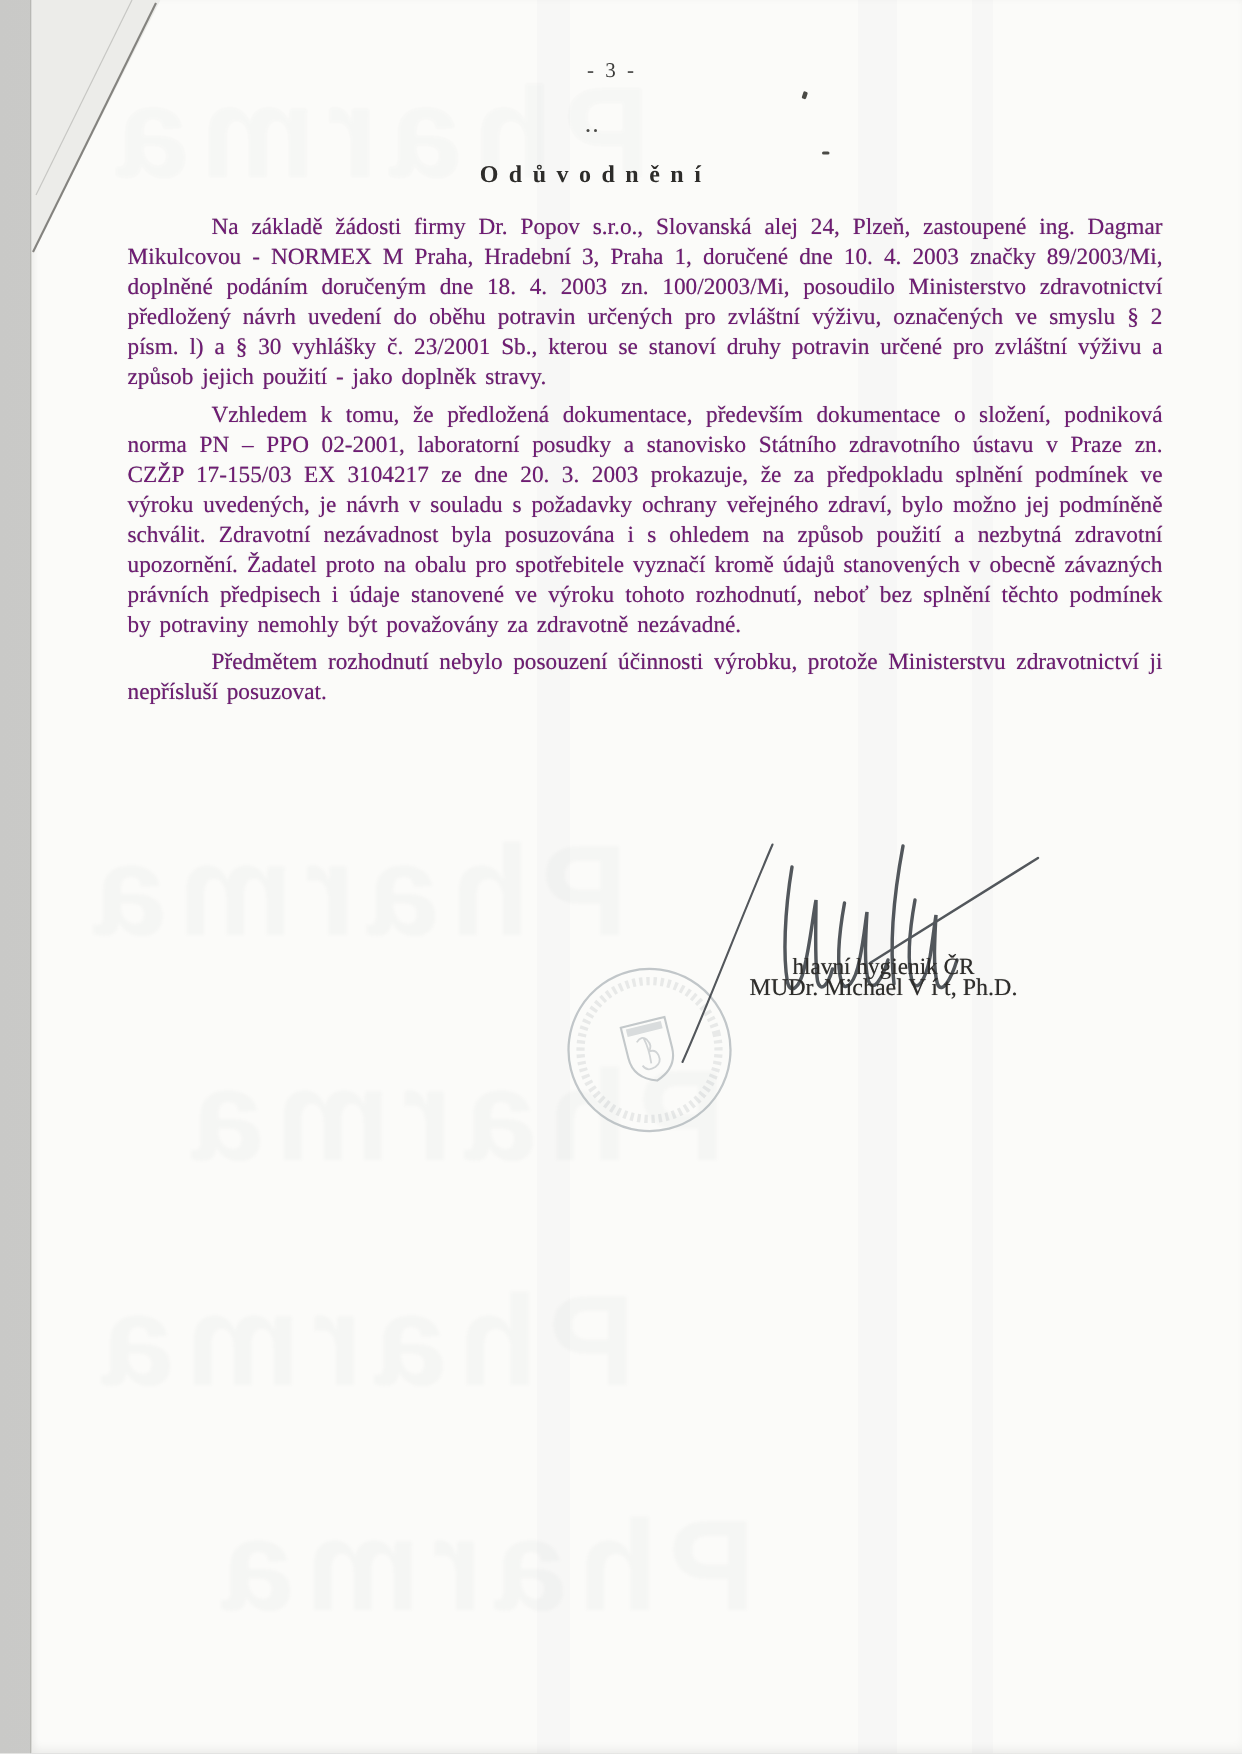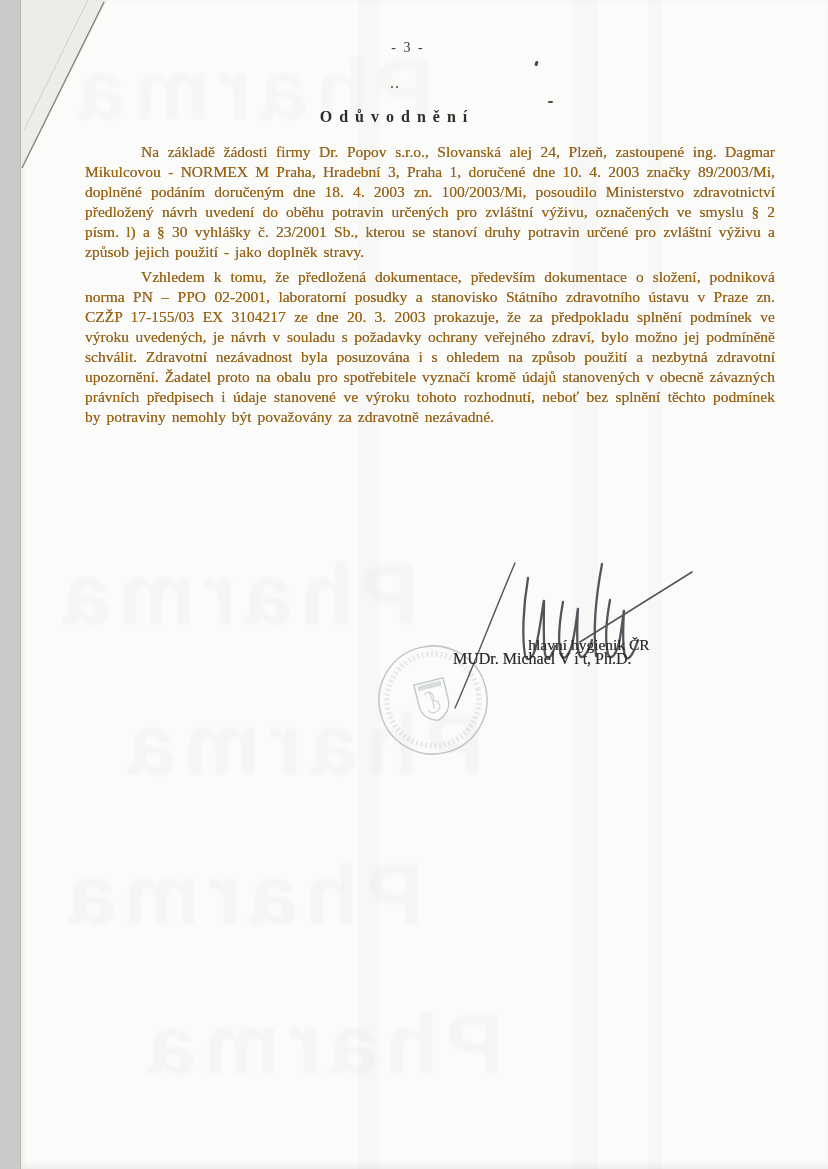--- a/index.html
+++ b/index.html
@@ -27,29 +27,29 @@
   }
   .page-number {
     position:absolute; left:368px; top:40px; width:80px; text-align:center;
     font-size:14px; letter-spacing:2px; color:#3a3a38;
   }
   .heading {
     position:absolute; left:0; top:108px; width:828px; text-align:center;
     transform:translateX(-17px);
     font-size:16px; font-weight:bold; letter-spacing:7px; color:#2d2c2a;
   }
-  .content { position:absolute; left:85px; top:142px; width:690px; color:#a16207; }
+  .content { position:absolute; left:85px; top:142px; width:690px; color:#701a75; }
   .content p {
     margin:0 0 5px 0; text-align:justify; text-indent:56px;
     font-size:15.5px; line-height:20px; word-spacing:2px;
     text-shadow:0 0 0.5px rgba(45,45,45,0.6);
   }
   .content p b { letter-spacing:0.3px; }
   .sig-name {
-    position:absolute; left:453px; top:650px; width:272px; text-align:left;
+    position:absolute; left:453px; top:650px; width:272px; text-align:center;
     font-size:16px; color:#2e2d2b; text-shadow:0 0 0.5px rgba(45,45,45,0.6);
   }
   .sig-title {
     position:absolute; left:453px; top:636px; width:272px; text-align:center;
     font-size:15.5px; color:#2e2d2b; text-shadow:0 0 0.5px rgba(45,45,45,0.6);
   }
   .signature-svg { position:absolute; left:430px; top:550px; }
   .stamp-svg { position:absolute; left:374px; top:641px; transform:rotate(-14deg); opacity:0.8; }
   .speck { position:absolute; background:#4a4a46; border-radius:1px; }
   .fold-svg { position:absolute; left:0; top:0; }
@@ -80,20 +80,21 @@
 <div class="speck" style="left:535px; top:61px; width:3px; height:5px; transform:rotate(18deg);"></div>
 <div class="speck" style="left:548px; top:101px; width:5px; height:2px;"></div>
 <div class="speck" style="left:391px; top:86px; width:2px; height:2px;"></div>
 <div class="speck" style="left:396px; top:86px; width:2px; height:2px;"></div>
 
 <div class="heading">Odůvodnění</div>
 
 <div class="content">
   <p>Na základě žádosti firmy Dr. Popov s.r.o., Slovanská alej 24, Plzeň, zastoupené ing. Dagmar Mikulcovou - NORMEX M Praha, Hradební 3, Praha 1, doručené dne 10. 4. 2003 značky 89/2003/Mi, doplněné podáním doručeným dne 18. 4. 2003 zn. 100/2003/Mi, posoudilo Ministerstvo zdravotnictví předložený návrh uvedení do oběhu potravin určených pro zvláštní výživu, označených ve smyslu § 2 písm. l) a § 30 vyhlášky č. 23/2001 Sb., kterou se stanoví druhy potravin určené pro zvláštní výživu a způsob jejich použití - jako doplněk stravy.</p>
   <p>Vzhledem k tomu, že předložená dokumentace, především dokumentace o složení, podniková norma PN – PPO 02-2001, laboratorní posudky a stanovisko Státního zdravotního ústavu v Praze zn. CZŽP 17-155/03 EX 3104217 ze dne 20. 3. 2003 prokazuje, že za předpokladu splnění podmínek ve výroku uvedených, je návrh v souladu s požadavky ochrany veřejného zdraví, bylo možno jej podmíněně schválit. Zdravotní nezávadnost byla posuzována i s ohledem na způsob použití a nezbytná zdravotní upozornění. Žadatel proto na obalu pro spotřebitele vyznačí kromě údajů stanovených v obecně závazných právních předpisech i údaje stanovené ve výroku tohoto rozhodnutí, neboť bez splnění těchto podmínek by potraviny nemohly být považovány za zdravotně nezávadné.</p>
+  <p>Předmětem rozhodnutí nebylo posouzení účinnosti výrobku, protože Ministerstvu zdravotnictví ji nepřísluší posuzovat.</p>
 </div>
 
 <svg class="stamp-svg" width="118" height="118" viewBox="0 0 118 118">
   <circle cx="59" cy="59" r="54" fill="none" stroke="#9aa3a8" stroke-width="1.5" opacity="0.75"></circle>
   <circle cx="59" cy="59" r="46" fill="none" stroke="#a8b0b4" stroke-width="5.5" stroke-dasharray="2.2 2.5" opacity="0.3"></circle>
   <path d="M44 40 h30 v21 q0 14 -15 19 q-15 -5 -15 -19 z" fill="none" stroke="#97a0a5" stroke-width="1.4" opacity="0.7"></path>
   <rect x="47" y="42" width="24" height="5" fill="#a5adb2" opacity="0.5"></rect>
   <path d="M52 52 q4 -4 7 0 q3 5 -1 8 q5 -1 6 4 q1 5 -4 7 q-6 2 -8 -3 M57 50 q2 8 1 18" fill="none" stroke="#9aa3a8" stroke-width="1.2" opacity="0.55"></path>
 </svg>
 

